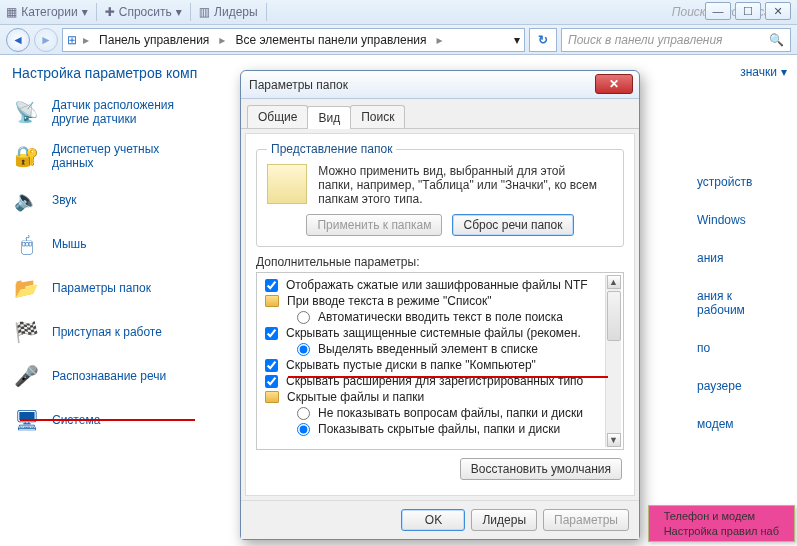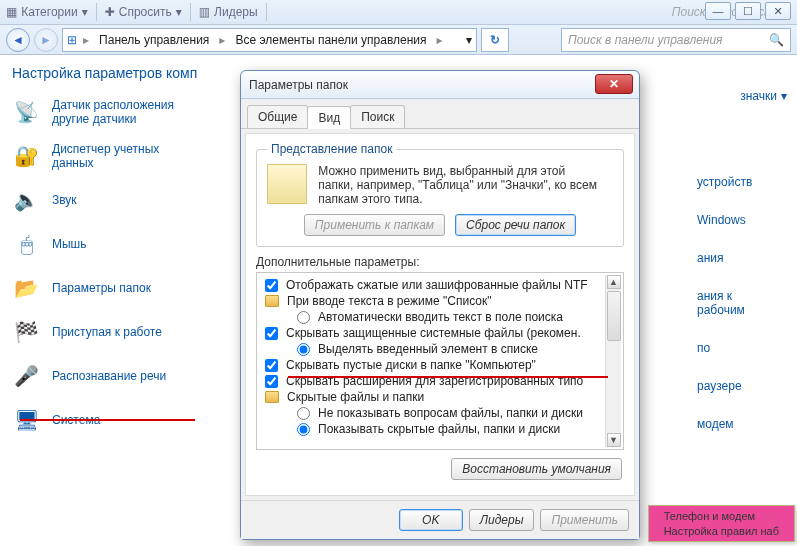--- a/index.html
+++ b/index.html
@@ -47,32 +47,32 @@
   }
   .breadcrumb .crumb { padding:0 4px; }
   .breadcrumb .arr { color:#888; padding:0 2px;}
   .crumb-underline {
     position:absolute; left:82px; top:55px; width:380px; height:2px; background:#d30000;
   }
   .refresh-box {
     width:28px;height:24px;border:1px solid #9cb6d6;background:#fff;display:flex;align-items:center;justify-content:center;color:#2b74c9;font-weight:bold;
   }
   .search-box {
-    width:230px;height:24px;border:1px solid #9cb6d6;background:#fff;display:flex;align-items:center;padding:0 6px;color:#999;font-style:italic;justify-content:space-between;margin-left:48px;
+    width:230px;height:24px;border:1px solid #9cb6d6;background:#fff;display:flex;align-items:center;padding:0 6px;color:#999;font-style:italic;justify-content:space-between;
   }
   .content {
     display:flex; height:calc(100% - 55px);
   }
   .main-area { flex:1; padding:10px 12px; position:relative; background:#fff;}
   .page-title {
     color:#0b57a5; font-size:14px; margin-bottom:10px;
   }
   .view-options {
     position:absolute; right:10px; top:10px; color:#0b57a5;
-    display:flex; align-items:flex-end; gap:4px;margin-top:24px;
+    display:flex; align-items:flex-end; gap:4px;
   }
   .item-list { display:flex; flex-direction:column; gap:6px; margin-top:12px;}
   .item {
     display:flex; align-items:center; gap:10px; color:#0b57a5; padding:4px 0;
   }
   .item .ico {
     width:30px; height:30px; display:flex; align-items:center;justify-content:center; font-size:20px;
   }
   .item-underline {
     position:absolute; left:20px; top:364px; width:175px; height:2px; background:#d30000;
@@ -111,21 +111,21 @@
     border:1px solid #d0d0d0; border-radius:3px; padding:8px 10px 10px 10px; margin:0 0 8px 0;
   }
   fieldset.group-box legend { color:#1a4f8a; padding:0 4px;}
   .folder-thumb {
     width:40px;height:40px;border:1px solid #d6c87b;background:linear-gradient(#fff7d0,#f0e09a);
     display:inline-block; vertical-align:top; margin-right:8px;
   }
   .fv-text { display:inline-block; width:280px; color:#333; vertical-align:top;}
   .btn {
     padding:3px 10px; border:1px solid #a9a9a9; background:linear-gradient(#fdfdfd,#e7e7e7);
-    border-radius:3px; color:#333; display:inline-flex; align-items:center; justify-content:center;font-style:italic;
+    border-radius:3px; color:#333; display:inline-flex; align-items:center; justify-content:center;
   }
   .btn.primary { border-color:#3e8ddd; box-shadow:0 0 0 1px #bcdcff inset;}
   .btn.disabled { color:#9a9a9a;}
   .adv-label { color:#333; margin:6px 0 3px 0;}
   .tree {
     border:1px solid #c7c7c7; height:178px; overflow:auto; padding:4px 2px; font-size:12px; background:#fff;
   }
   .tree .row { display:flex; align-items:center; gap:4px; padding:1px 0 1px 6px; color:#222; white-space:nowrap;}
   .tree .row.ind2 { padding-left:38px;}
   .tree input[type=checkbox], .tree input[type=radio] { margin:0 4px 0 0;}
@@ -329,21 +329,21 @@
       </div>
 
       <div class="restore-row">
         <span class="btn">Восстановить умолчания</span>
       </div>
     </div>
   </div>
   <div class="dlg-footer">
     <span class="btn primary" style="min-width:64px">OK</span>
     <span class="btn" style="min-width:64px">Лидеры</span>
-    <span class="btn disabled" style="min-width:64px">Применить</span>
+    <span class="btn disabled" style="min-width:64px">Параметры</span>
   </div>
 </div>
 
 <div class="red-underline-tree"></div>
 
 <div class="tooltip">
   <div>Телефон и модем</div>
   <div>Настройка правил наб</div>
 </div>
 

